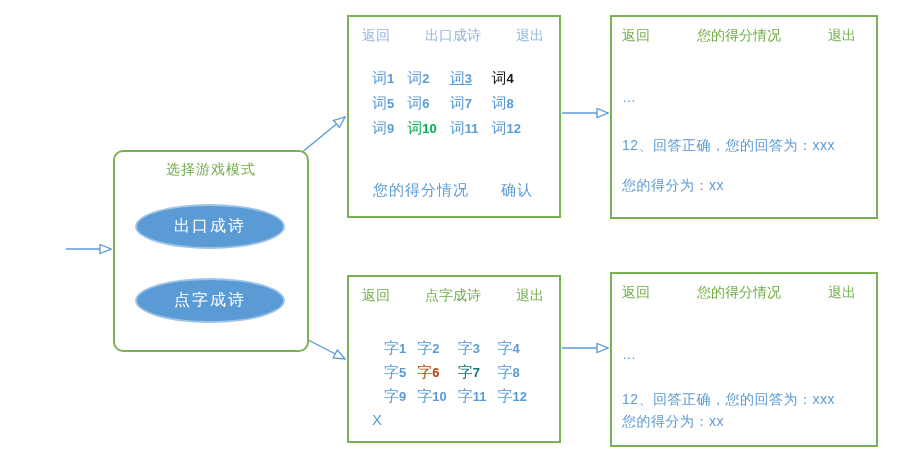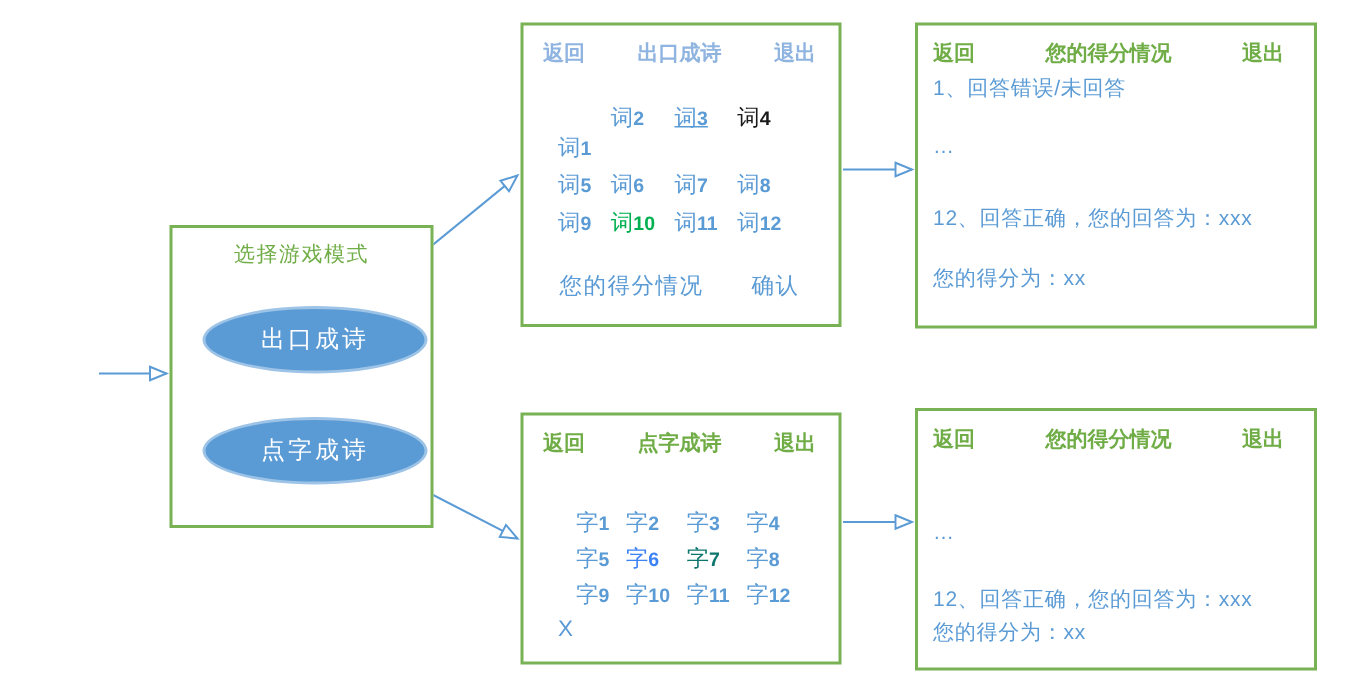--- a/index.html
+++ b/index.html
@@ -8,21 +8,21 @@
   .arrows{position:absolute;left:0;top:0;pointer-events:none;}
   
   .actor{position:absolute;left:14px;top:198px;width:56px;height:125px;text-align:center;}
   .actor-label{margin-top:2px;font-size:16px;color:#70AD47;letter-spacing:1px;}
   
   .panel{position:absolute;background:#fff;border:2px solid #79B254;box-sizing:border-box;}
   .panel-hdr{position:absolute;top:10px;left:13px;right:15px;display:flex;
              justify-content:space-between;align-items:center;font-size:14px;white-space:nowrap;}
   .hdr-blue{color:#8FB4E0;}
   .hdr-green{color:#70AD47;}
-  .panel-hdr span{cursor:default;font-weight:bold;}
+  .panel-hdr span{cursor:default;}
   
   .mode-title{position:absolute;top:9px;left:0;right:0;text-align:center;
               font-size:14px;color:#70AD47;letter-spacing:1px;}
   .ellipse{position:absolute;left:20px;width:150px;height:45px;border-radius:50%;
            background:#5B9BD5;border:2px solid #9DC3E6;box-sizing:border-box;
            display:flex;align-items:center;justify-content:center;
            color:#fff;font-size:16px;letter-spacing:2px;}
   
   .grid{position:absolute;display:grid;grid-template-columns:repeat(4,max-content);
         font-size:15px;}
@@ -48,34 +48,34 @@
     <g stroke="#5B9BD5" stroke-width="1.4" fill="none">
       <line x1="66" y1="249" x2="111" y2="249" marker-end="url(#ah)"></line>
       <line x1="240" y1="203" x2="345" y2="117" marker-end="url(#ah)"></line>
       <line x1="252" y1="311" x2="345" y2="359" marker-end="url(#ah)"></line>
       <line x1="562" y1="113" x2="608" y2="113" marker-end="url(#ah)"></line>
       <line x1="562" y1="348" x2="608" y2="348" marker-end="url(#ah)"></line>
     </g>
   </svg>
 
 
-  <div class="panel" style="left:113px;top:150px;width:176px;height:202px;">
+  <div class="panel" style="left:113px;top:150px;width:196px;height:202px;border-radius:10px;">
     <div class="mode-title">选择游戏模式</div>
     <div class="ellipse" style="top:52px;">出口成诗</div>
     <div class="ellipse" style="top:126px;">点字成诗</div>
   </div>
 
   <div class="panel" style="left:347px;top:15px;width:214px;height:203px;">
     <div class="panel-hdr hdr-blue">
       <span>返回</span>
       <span>出口成诗</span>
       <span>退出</span>
     </div>
     <div class="grid" style="left:23px;top:52px;column-gap:13px;row-gap:6px;">
-      <span class="cell" style="color: rgb(91, 155, 213); margin-top: 20px;"><span>词</span><span class="num">1</span></span>
+      <span class="cell" style="color: rgb(91, 155, 213);"><span>词</span><span class="num">1</span></span>
       <span class="cell" style="color: rgb(91, 155, 213);"><span>词</span><span class="num">2</span></span>
       <span class="cell" style="color: rgb(91, 155, 213); text-decoration: underline;"><span>词</span><span class="num">3</span></span>
       <span class="cell" style="color: rgb(26, 26, 26);"><span>词</span><span class="num">4</span></span>
       <span class="cell" style="color: rgb(91, 155, 213);"><span>词</span><span class="num">5</span></span>
       <span class="cell" style="color: rgb(91, 155, 213);"><span>词</span><span class="num">6</span></span>
       <span class="cell" style="color: rgb(91, 155, 213);"><span>词</span><span class="num">7</span></span>
       <span class="cell" style="color: rgb(91, 155, 213);"><span>词</span><span class="num">8</span></span>
       <span class="cell" style="color: rgb(91, 155, 213);"><span>词</span><span class="num">9</span></span>
       <span class="cell" style="color: rgb(0, 176, 80);"><span>词</span><span class="num">10</span></span>
       <span class="cell" style="color: rgb(91, 155, 213);"><span>词</span><span class="num">11</span></span>
@@ -86,39 +86,38 @@
       <span>确认</span>
     </div>
   </div>
 
   <div class="panel" style="left:610px;top:15px;width:268px;height:204px;">
     <div class="panel-hdr hdr-green" style="left:10px;right:20px;">
       <span>返回</span>
       <span>您的得分情况</span>
       <span>退出</span>
     </div>
-    <div class="line" style="top:33px;">1、回答错误/未回答</div>
     <div class="line" style="top:72px;">…</div>
     <div class="line" style="top:120px;">12、回答正确，您的回答为：xxx</div>
     <div class="line" style="top:160px;">您的得分为：xx</div>
   </div>
 
   <div class="panel" style="left:347px;top:275px;width:214px;height:168px;">
     <div class="panel-hdr hdr-green">
       <span>返回</span>
       <span>点字成诗</span>
       <span>退出</span>
     </div>
     <div class="grid" style="left:35px;top:62px;column-gap:11px;row-gap:5px;">
       <span class="cell" style="color: rgb(91, 155, 213);"><span>字</span><span class="num">1</span></span>
       <span class="cell" style="color: rgb(91, 155, 213);"><span>字</span><span class="num">2</span></span>
       <span class="cell" style="color: rgb(91, 155, 213);"><span>字</span><span class="num">3</span></span>
       <span class="cell" style="color: rgb(91, 155, 213);"><span>字</span><span class="num">4</span></span>
       <span class="cell" style="color: rgb(91, 155, 213);"><span>字</span><span class="num">5</span></span>
-      <span class="cell" style="color: #3b82f6;"><span>字</span><span class="num">6</span></span>
+      <span class="cell" style="color: #c2410c;"><span>字</span><span class="num">6</span></span>
       <span class="cell" style="color: #0f766e;"><span>字</span><span class="num">7</span></span>
       <span class="cell" style="color: rgb(91, 155, 213);"><span>字</span><span class="num">8</span></span>
       <span class="cell" style="color: rgb(91, 155, 213);"><span>字</span><span class="num">9</span></span>
       <span class="cell" style="color: rgb(91, 155, 213);"><span>字</span><span class="num">10</span></span>
       <span class="cell" style="color: rgb(91, 155, 213);"><span>字</span><span class="num">11</span></span>
       <span class="cell" style="color: rgb(91, 155, 213);"><span>字</span><span class="num">12</span></span>
     </div>
     <div class="action-row" style="left:23px;right:30px;top:134px;">
       <span>X</span>
     </div>

